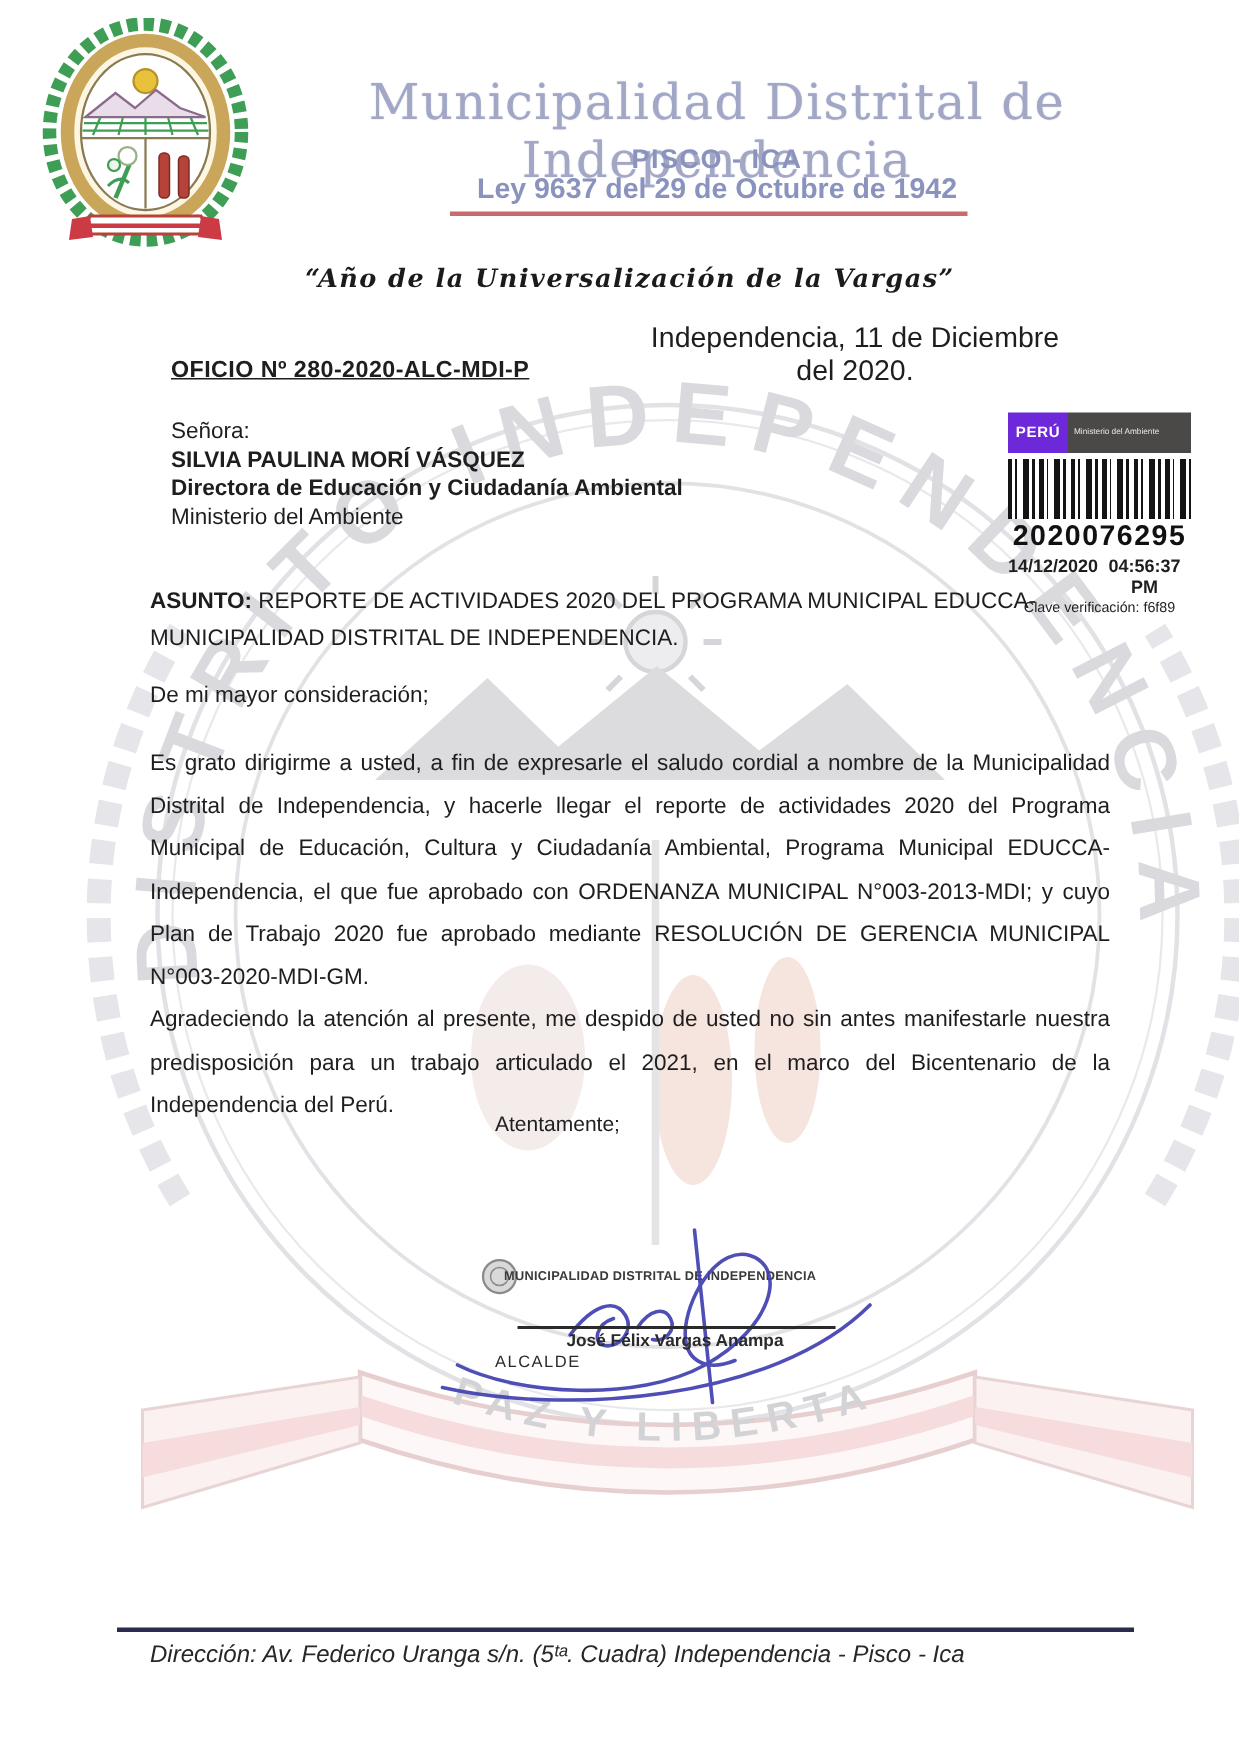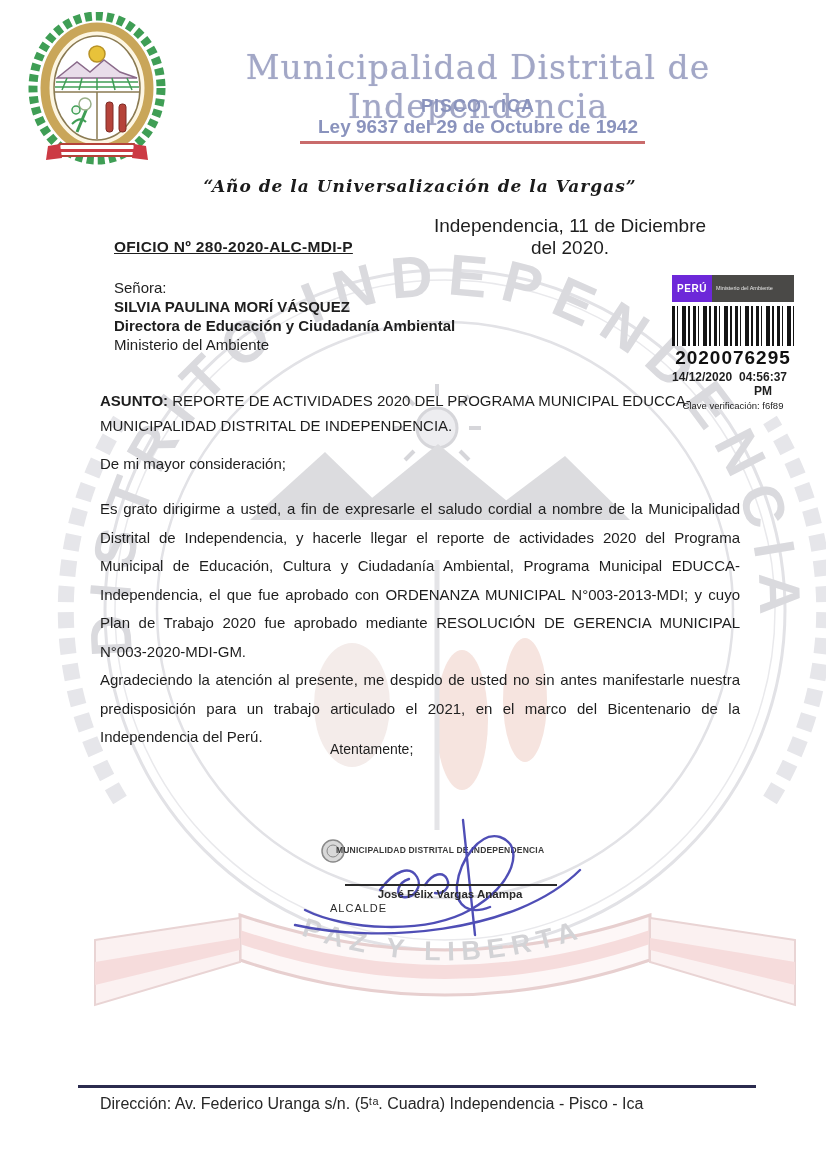--- a/index.html
+++ b/index.html
@@ -67,21 +67,21 @@
   .rc-dt{display:flex;justify-content:space-between;font-size:12px;font-weight:bold;margin-top:1px;}
   .rc-ver{font-size:9.5px;margin-top:2px;color:#222;}
   
   .stamp-line{left:336px;top:845px;font-size:8.5px;font-weight:bold;color:#3a3a3a;letter-spacing:.2px;}
   .sig-rule{left:345px;top:884px;width:212px;height:2px;background:#2a2a2a;}
   .sig-name{left:330px;top:888px;width:240px;text-align:center;font-size:11.5px;font-weight:bold;color:#2a2a2a;}
   .sig-title{left:330px;top:902px;width:240px;font-size:11px;color:#2a2a2a;letter-spacing:1px;}
   
   .ftr-rule{left:78px;top:1085px;width:678px;height:3px;background:#2b2b4e;}
   .ftr-text{
-    left:100px;top:1095px;width:660px;font-size:16px;color:#272727;
+    left:100px;top:1095px;width:660px;font-size:16px;font-style:italic;color:#272727;
   }
   svg{display:block;}
   .wm{pointer-events:none;}
 </style>
 </head>
 <body>
 
 <div class="page">
 
   <svg class="wm abs" style="left:0;top:0;" width="826" height="1168" viewBox="0 0 826 1168">

